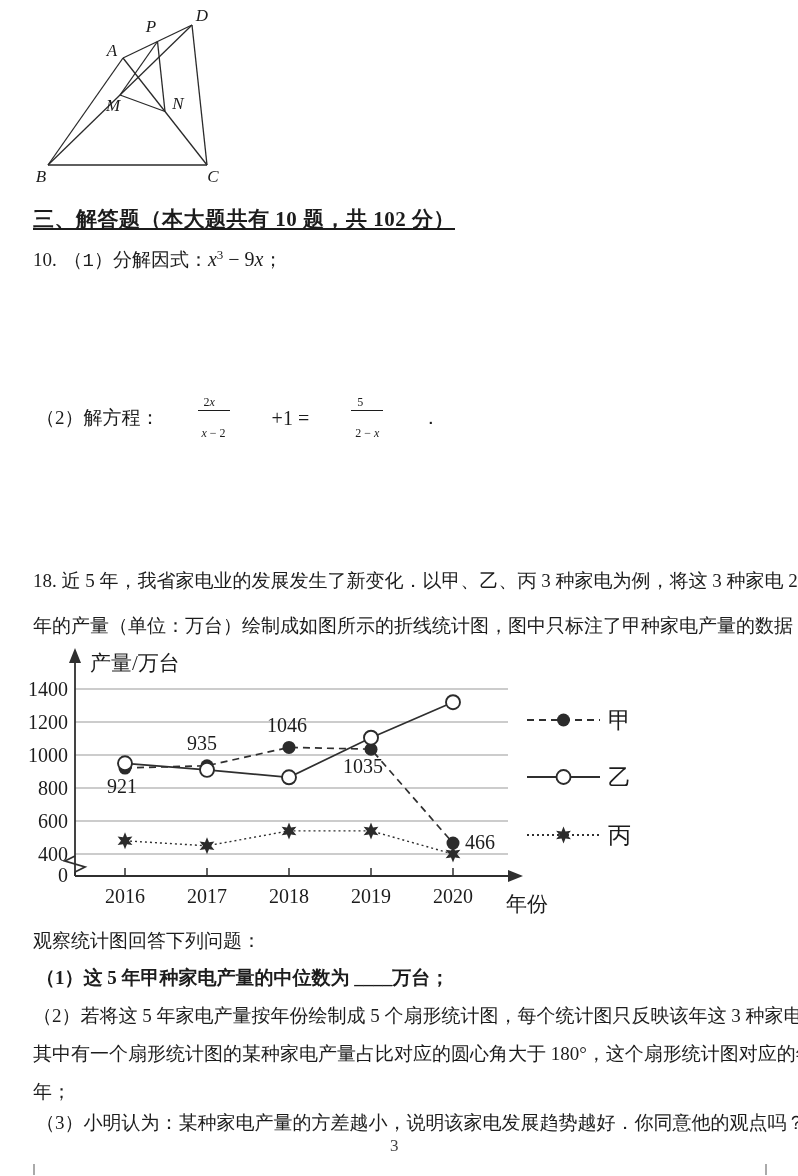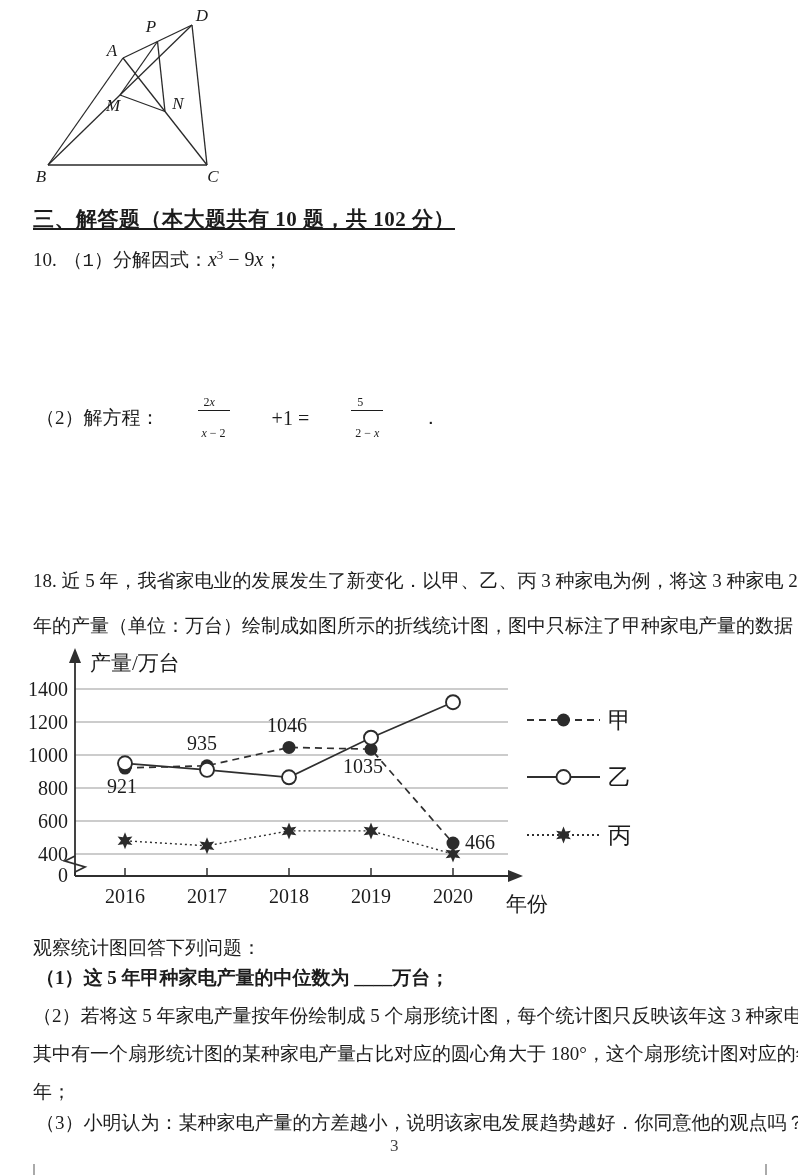--- a/index.html
+++ b/index.html
@@ -149,21 +149,21 @@
       <circle cx="563.5" cy="132" r="7" fill="#fff" stroke="#2b2b2b" stroke-width="1.9"></circle>
       <text x="608" y="140" font-size="23" fill="#1c1c1c">乙</text>
     </g>
     <g>
       <line x1="527" y1="190" x2="600" y2="190" stroke="#2f2f2f" stroke-width="1.8" stroke-dasharray="2,3"></line>
       <polygon points="563.5,181.5 565.5,186.5 570.9,185.8 567.5,190.0 570.9,194.3 565.5,193.5 563.5,198.5 561.5,193.5 556.1,194.3 559.5,190.0 556.1,185.8 561.5,186.5" fill="#2b2b2b"></polygon>
       <text x="608" y="198" font-size="23" fill="#1c1c1c">丙</text>
     </g>
   </svg>
 
-<div class="abs body-text" style="left:33px;top:928px;margin-top:7px;">观察统计图回答下列问题：</div>
+<div class="abs body-text" style="left:33px;top:928px;">观察统计图回答下列问题：</div>
 <div class="abs body-text" style="left:36px;top:965px;font-weight:bold;">（1）这 5 年甲种家电产量的中位数为 ____万台；</div>
 <div class="abs body-text" style="left:33px;top:1003px;">（2）若将这 5 年家电产量按年份绘制成 5 个扇形统计图，每个统计图只反映该年这 3 种家电产量占比，</div>
 <div class="abs body-text" style="left:33px;top:1041px;">其中有一个扇形统计图的某种家电产量占比对应的圆心角大于 180°，这个扇形统计图对应的年份是 ＿</div>
 <div class="abs body-text" style="left:33px;top:1079px;">年；</div>
 <div class="abs body-text" style="left:36px;top:1110px;">（3）小明认为：某种家电产量的方差越小，说明该家电发展趋势越好．你同意他的观点吗？请结合图</div>
 
 <div class="abs pagenum" style="left:390px;top:1136px;">3</div>
 <div class="edge-mark" style="left:33px;top:1164px;"></div>
 <div class="edge-mark" style="left:765px;top:1164px;"></div>
 

